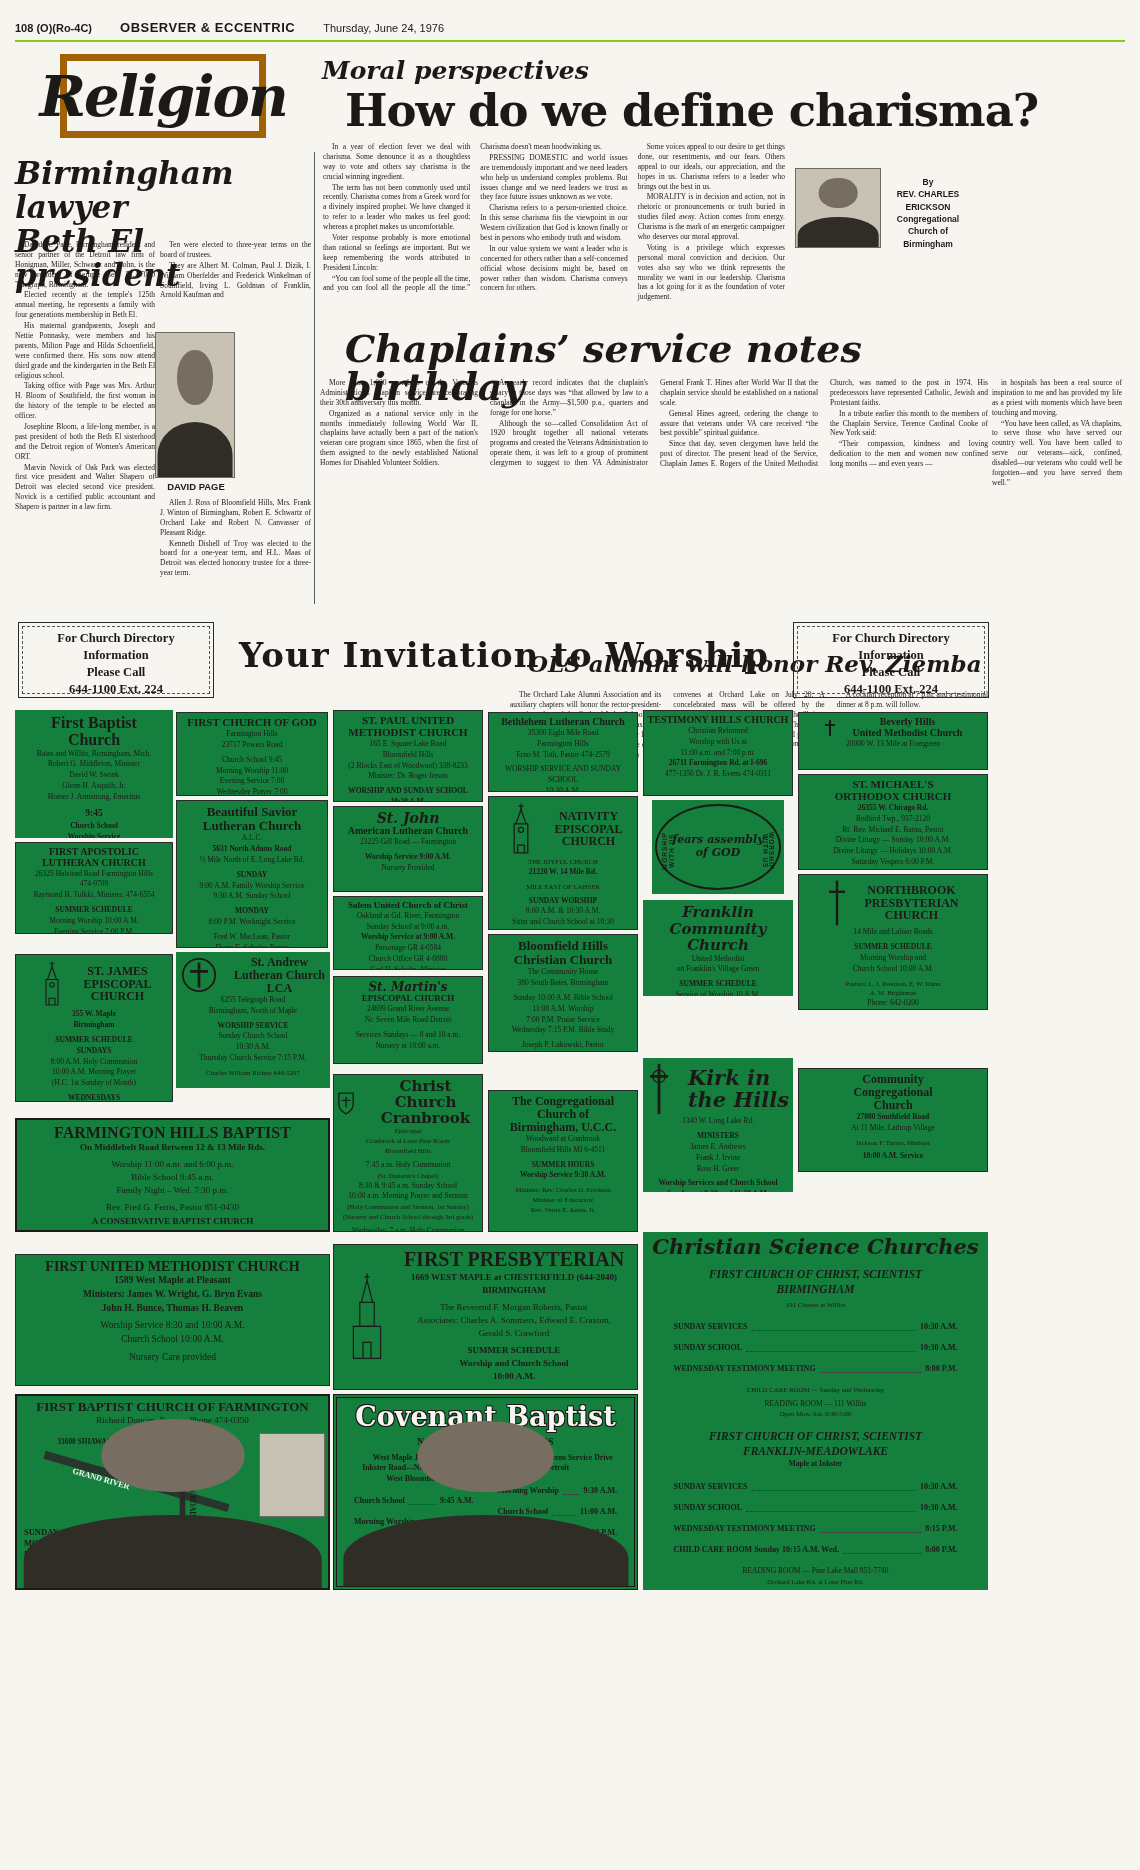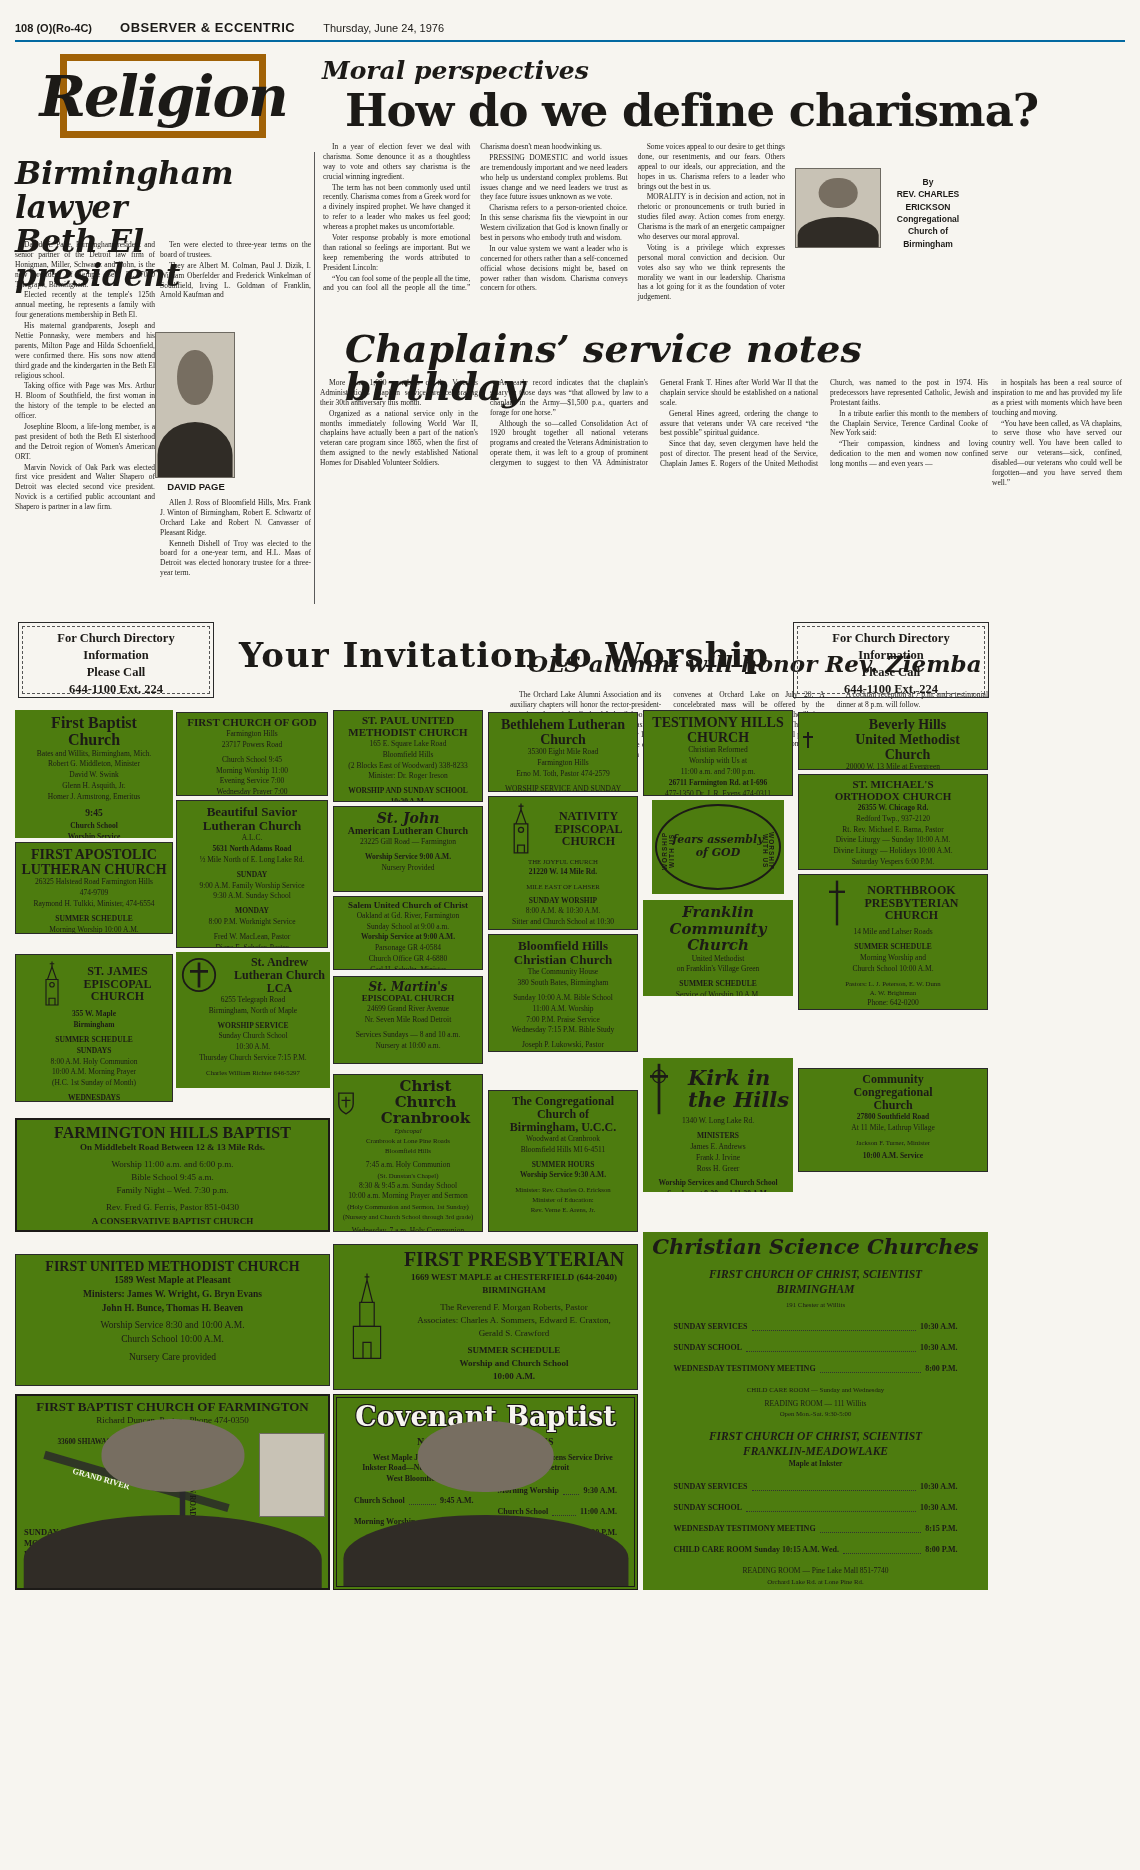--- a/index.html
+++ b/index.html
@@ -1,19 +1,19 @@
 <!DOCTYPE html>
 <html><head>
 <meta charset="utf-8">
 <style>
   *{margin:0;padding:0;box-sizing:border-box}
   html,body{background:#6e6e6e}
   .page{position:relative;width:1140px;height:1870px;margin:0 auto;background:#f7f5f0;color:#1c1a17;font-family:"Liberation Serif",serif;overflow:hidden}
   
-  .topbar{position:absolute;left:15px;top:20px;width:1110px;display:flex;gap:28px;align-items:baseline;border-bottom:2px solid #0369a1;padding-bottom:5px;font-family:"Liberation Sans",sans-serif}
+  .topbar{position:absolute;left:15px;top:20px;width:1110px;display:flex;gap:28px;align-items:baseline;border-bottom:2px solid #84cc16;padding-bottom:5px;font-family:"Liberation Sans",sans-serif}
   .topbar .pid{font-size:11px;font-weight:bold}
   .topbar .paper{font-size:13px;font-weight:bold;letter-spacing:.5px}
   .topbar .date{font-size:11px}
   
   .religion{position:absolute;left:60px;top:54px;width:206px;height:84px;border:7px solid #a16207;display:flex;align-items:center;justify-content:center;font:italic 700 56px/1 "DejaVu Serif",serif;letter-spacing:-2px}
   .kicker{position:absolute;left:322px;top:58px;font:italic 700 25px/1 "DejaVu Serif",serif}
   .charisma-h{position:absolute;left:345px;top:88px;width:740px;font:700 45px/1 "DejaVu Serif",serif;letter-spacing:-1px}
   .bethel-h{position:absolute;left:15px;top:156px;width:300px;font:italic 700 31px/1.1 "DejaVu Serif",serif}
   .chap-h{position:absolute;left:345px;top:330px;width:660px;font:italic 700 38px/1 "DejaVu Serif",serif}
   .ols-h{position:absolute;left:528px;top:652px;width:470px;font:italic 700 23px/1 "DejaVu Serif",serif}
@@ -37,25 +37,25 @@
   .byline{position:absolute;left:886px;top:176px;width:84px;text-align:center}
   .bl{font-size:8.5px;font-weight:700;line-height:1.45;font-family:"Liberation Sans",sans-serif}
   .caption{position:absolute;left:148px;top:482px;width:96px;text-align:center;font:700 9.5px/1 "Liberation Sans",sans-serif}
   
   .dirbox{position:absolute;top:622px;width:196px;height:76px;border:1px solid #2a2a2a;text-align:center;padding-top:7px}
   .dirbox::before{content:"";position:absolute;inset:3px;border:1px dashed #555;pointer-events:none}
   .db-l{left:18px}.db-r{left:793px}
   .dl{font:700 12.5px/1.35 "Liberation Serif",serif}
   .banner{position:absolute;left:228px;top:632px;width:552px;height:56px;text-align:center;font:700 34px/1.4 "DejaVu Serif",serif;letter-spacing:1px}
   
-  .ad{position:absolute;border:1px solid #2a2a2a;background:#4d7c0f;text-align:center;padding:4px 3px;overflow:hidden}
+  .ad{position:absolute;border:1px solid #2a2a2a;background:#15803d;text-align:center;padding:4px 3px;overflow:hidden}
   .ad.nb{border:none}
   .ttl{font-weight:700;line-height:1.08}
   .tl{display:block}
-  .t9{font-size:9px}.t10{font-size:14px}.t11{font-size:11px}.t12{font-size:12px}.t13{font-size:13px}.t14{font-size:14px}.t16{font-size:16px}.t20{font-size:20px}
+  .t9{font-size:9px}.t10{font-size:10px}.t11{font-size:11px}.t12{font-size:12px}.t13{font-size:13px}.t14{font-size:14px}.t16{font-size:16px}.t20{font-size:20px}
   .ln{font-size:7.5px;line-height:1.45}
   .ln.b{font-weight:700}
   .ln.lg{font-size:9.5px;font-weight:700}
   .ln.sm{font-size:6.8px}
   .ln.sp{margin-top:4px}
   .ln.it{font-style:italic}
   .row{display:flex;align-items:baseline;font-size:8px;font-weight:700;margin:12px 8px;text-align:left}
   .row .lead{flex:1;border-bottom:1.5px dotted #333;margin:0 4px;min-width:8px;align-self:flex-end;height:.7em}
   .row span:last-child{white-space:nowrap}
   .irow{display:flex;align-items:center;justify-content:center;gap:17px}

